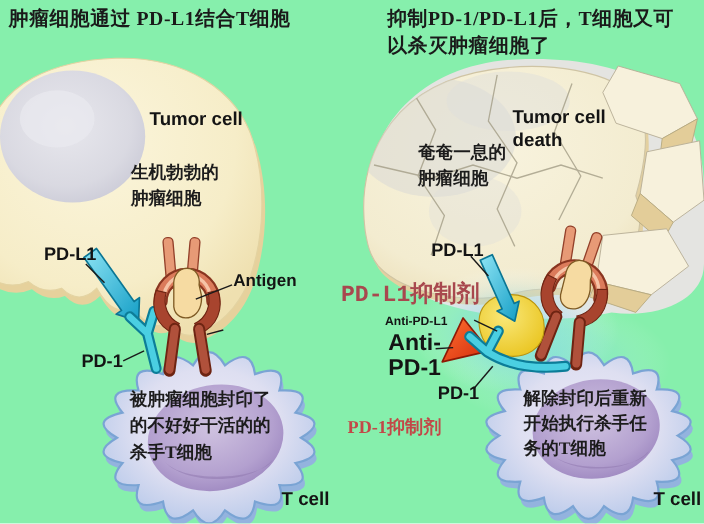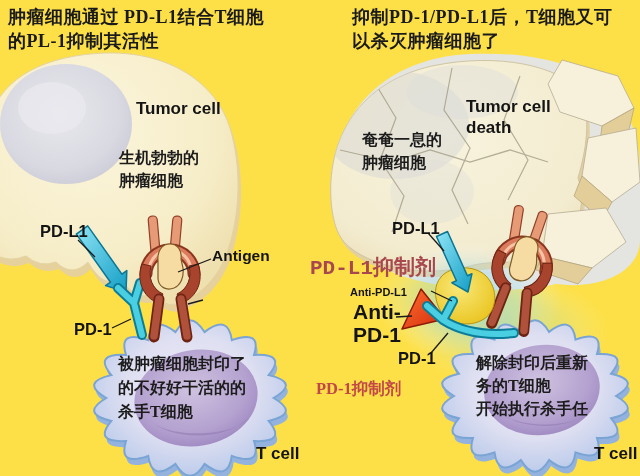--- a/index.html
+++ b/index.html
@@ -1,16 +1,16 @@
 <!DOCTYPE html>
 <html><head>
 <meta charset="utf-8">
 <style>
   html,body{margin:0;padding:0;background:#ffffff;}
-  .stage{position:relative;width:640px;height:476px;background:#fde047;overflow:hidden;
+  .stage{position:relative;width:640px;height:476px;background:#86efac;overflow:hidden;
          font-family:"Liberation Sans",sans-serif;}
   .stage svg{position:absolute;left:0;top:0;}
   .lbl{position:absolute;white-space:nowrap;color:#141414;}
   .title{font-family:"Liberation Serif",serif;font-weight:bold;font-size:18px;
          line-height:24px;letter-spacing:.5px;color:#1a1a1a;}
   .en{font-weight:bold;font-size:15.5px;line-height:20px;color:#141414;}
   .cn{font-family:"Liberation Serif",serif;font-weight:bold;font-size:16px;
       line-height:23px;color:#1c1c1c;}
   .red1{font-family:Liberation Mono, monospace;font-weight:bold;font-size:21px;
         color:var(--red1,#a84c50);}
@@ -178,21 +178,20 @@
     <line x1="112" y1="328" x2="131" y2="319"></line>
     <line x1="428" y1="233" x2="444" y2="251"></line>
     <line x1="431" y1="291" x2="452" y2="301"></line>
     <line x1="396" y1="317" x2="412" y2="316"></line>
     <line x1="431" y1="353" x2="448" y2="333"></line>
   </g>
 </svg>
 
 <div class="lbl title" style="left:8px;top:5px;">
   <div>肿瘤细胞通过 PD-L1结合T细胞</div>
-  <div>的PL-1抑制其活性</div>
 </div>
 <div class="lbl title" style="left:352px;top:5px;">
   <div>抑制PD-1/PD-L1后，T细胞又可</div>
   <div>以杀灭肿瘤细胞了</div>
 </div>
 
 <div class="lbl en" style="left:136px;top:99px;font-size:17px;">Tumor cell</div>
 <div class="lbl cn" style="left:119px;top:146px;">
   <div>生机勃勃的</div>
   <div>肿瘤细胞</div>
@@ -204,33 +203,33 @@
   <div>被肿瘤细胞封印了</div>
   <div>的不好好干活的的</div>
   <div>杀手T细胞</div>
 </div>
 <div class="lbl en" style="left:256px;top:444px;font-size:17px;">T cell</div>
 
 <div class="lbl en" style="left:466px;top:96px;font-size:17px;line-height:21px;">
   <div>Tumor cell</div>
   <div>death</div>
 </div>
-<div class="lbl cn" style="left:362px;top:128px;">
+<div class="lbl cn" style="left:380px;top:128px;">
   <div>奄奄一息的</div>
   <div>肿瘤细胞</div>
 </div>
 <div class="lbl en" style="left:392px;top:218px;font-size:16.5px;">PD-L1</div>
 <div class="lbl red1" style="left:310px;top:253px;">PD-L1抑制剂</div>
 <div class="lbl en" style="left:350px;top:282px;font-size:11px;">Anti-PD-L1</div>
 <div class="lbl en" style="left:353px;top:300px;font-size:21px;line-height:23px;">
   <div>Anti-</div>
   <div>PD-1</div>
 </div>
 <div class="lbl red2" style="left:316px;top:338px;">PD-1抑制剂</div>
 <div class="lbl en" style="left:398px;top:348px;font-size:16.5px;">PD-1</div>
 <div class="lbl cn" style="left:476px;top:351px;">
   <div>解除封印后重新</div>
+  <div>开始执行杀手任</div>
   <div>务的T细胞</div>
-  <div>开始执行杀手任</div>
 </div>
 <div class="lbl en" style="left:594px;top:444px;font-size:17px;">T cell</div>
 
 </div>
 
 </body></html>

